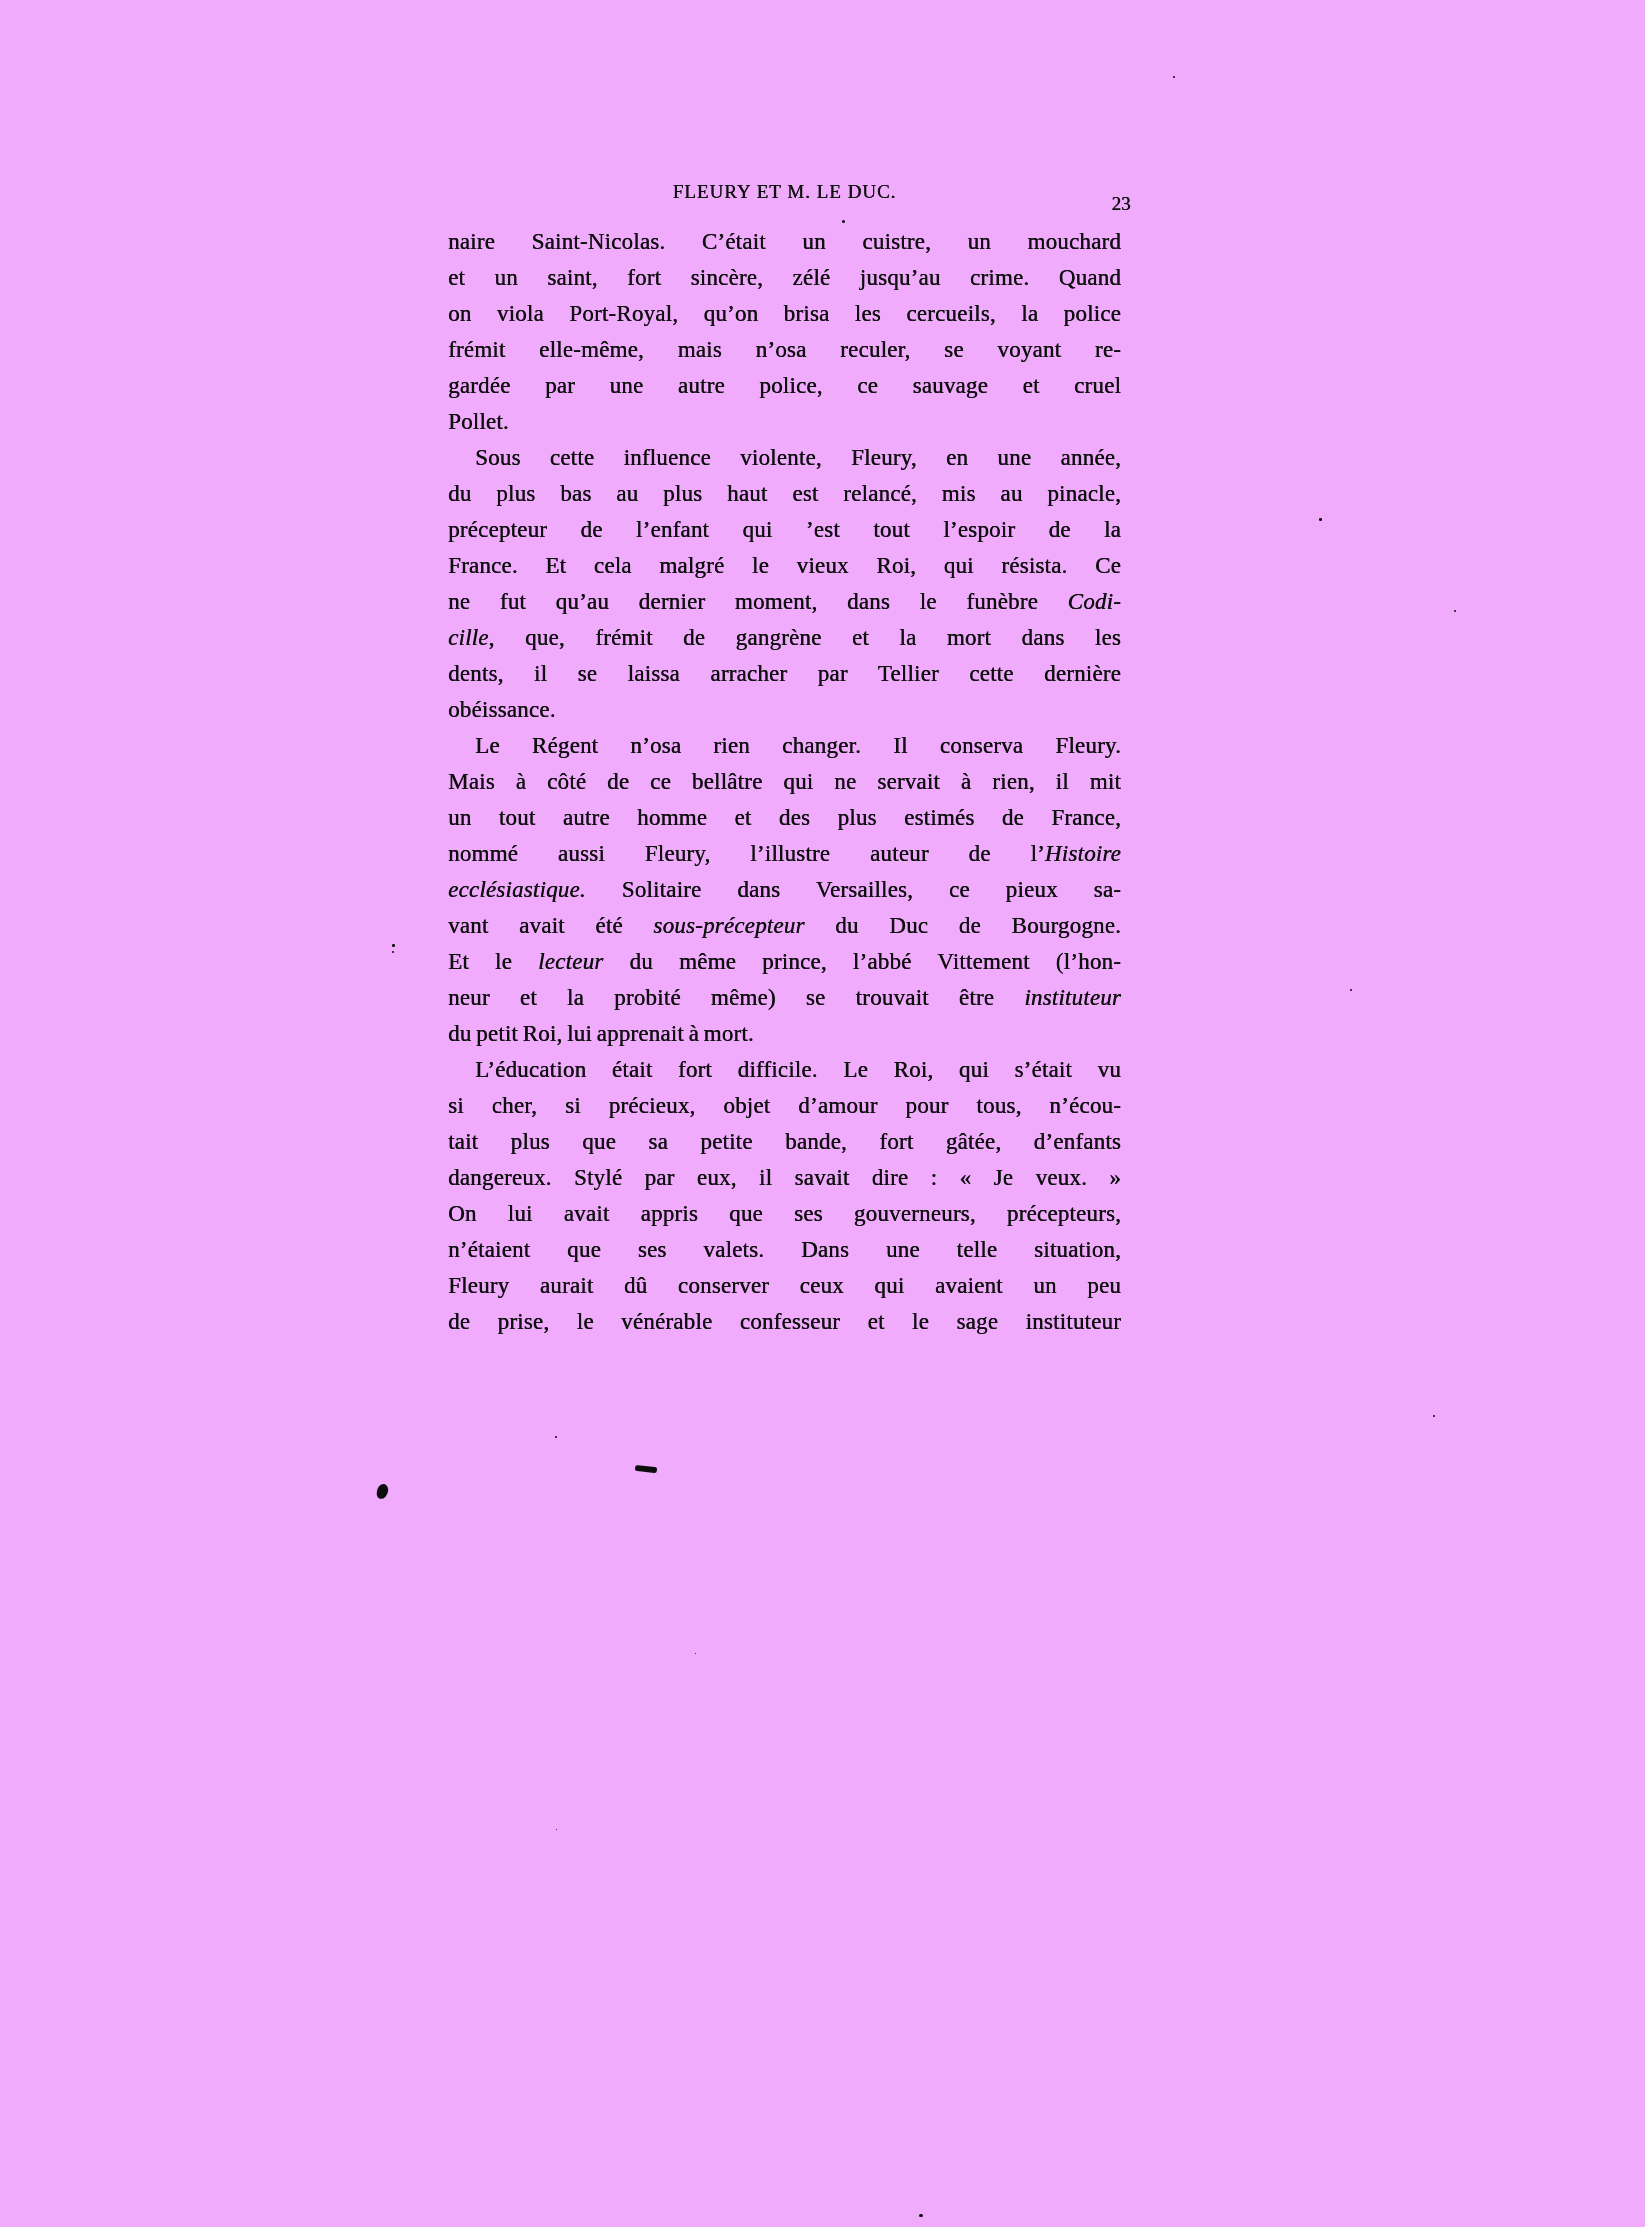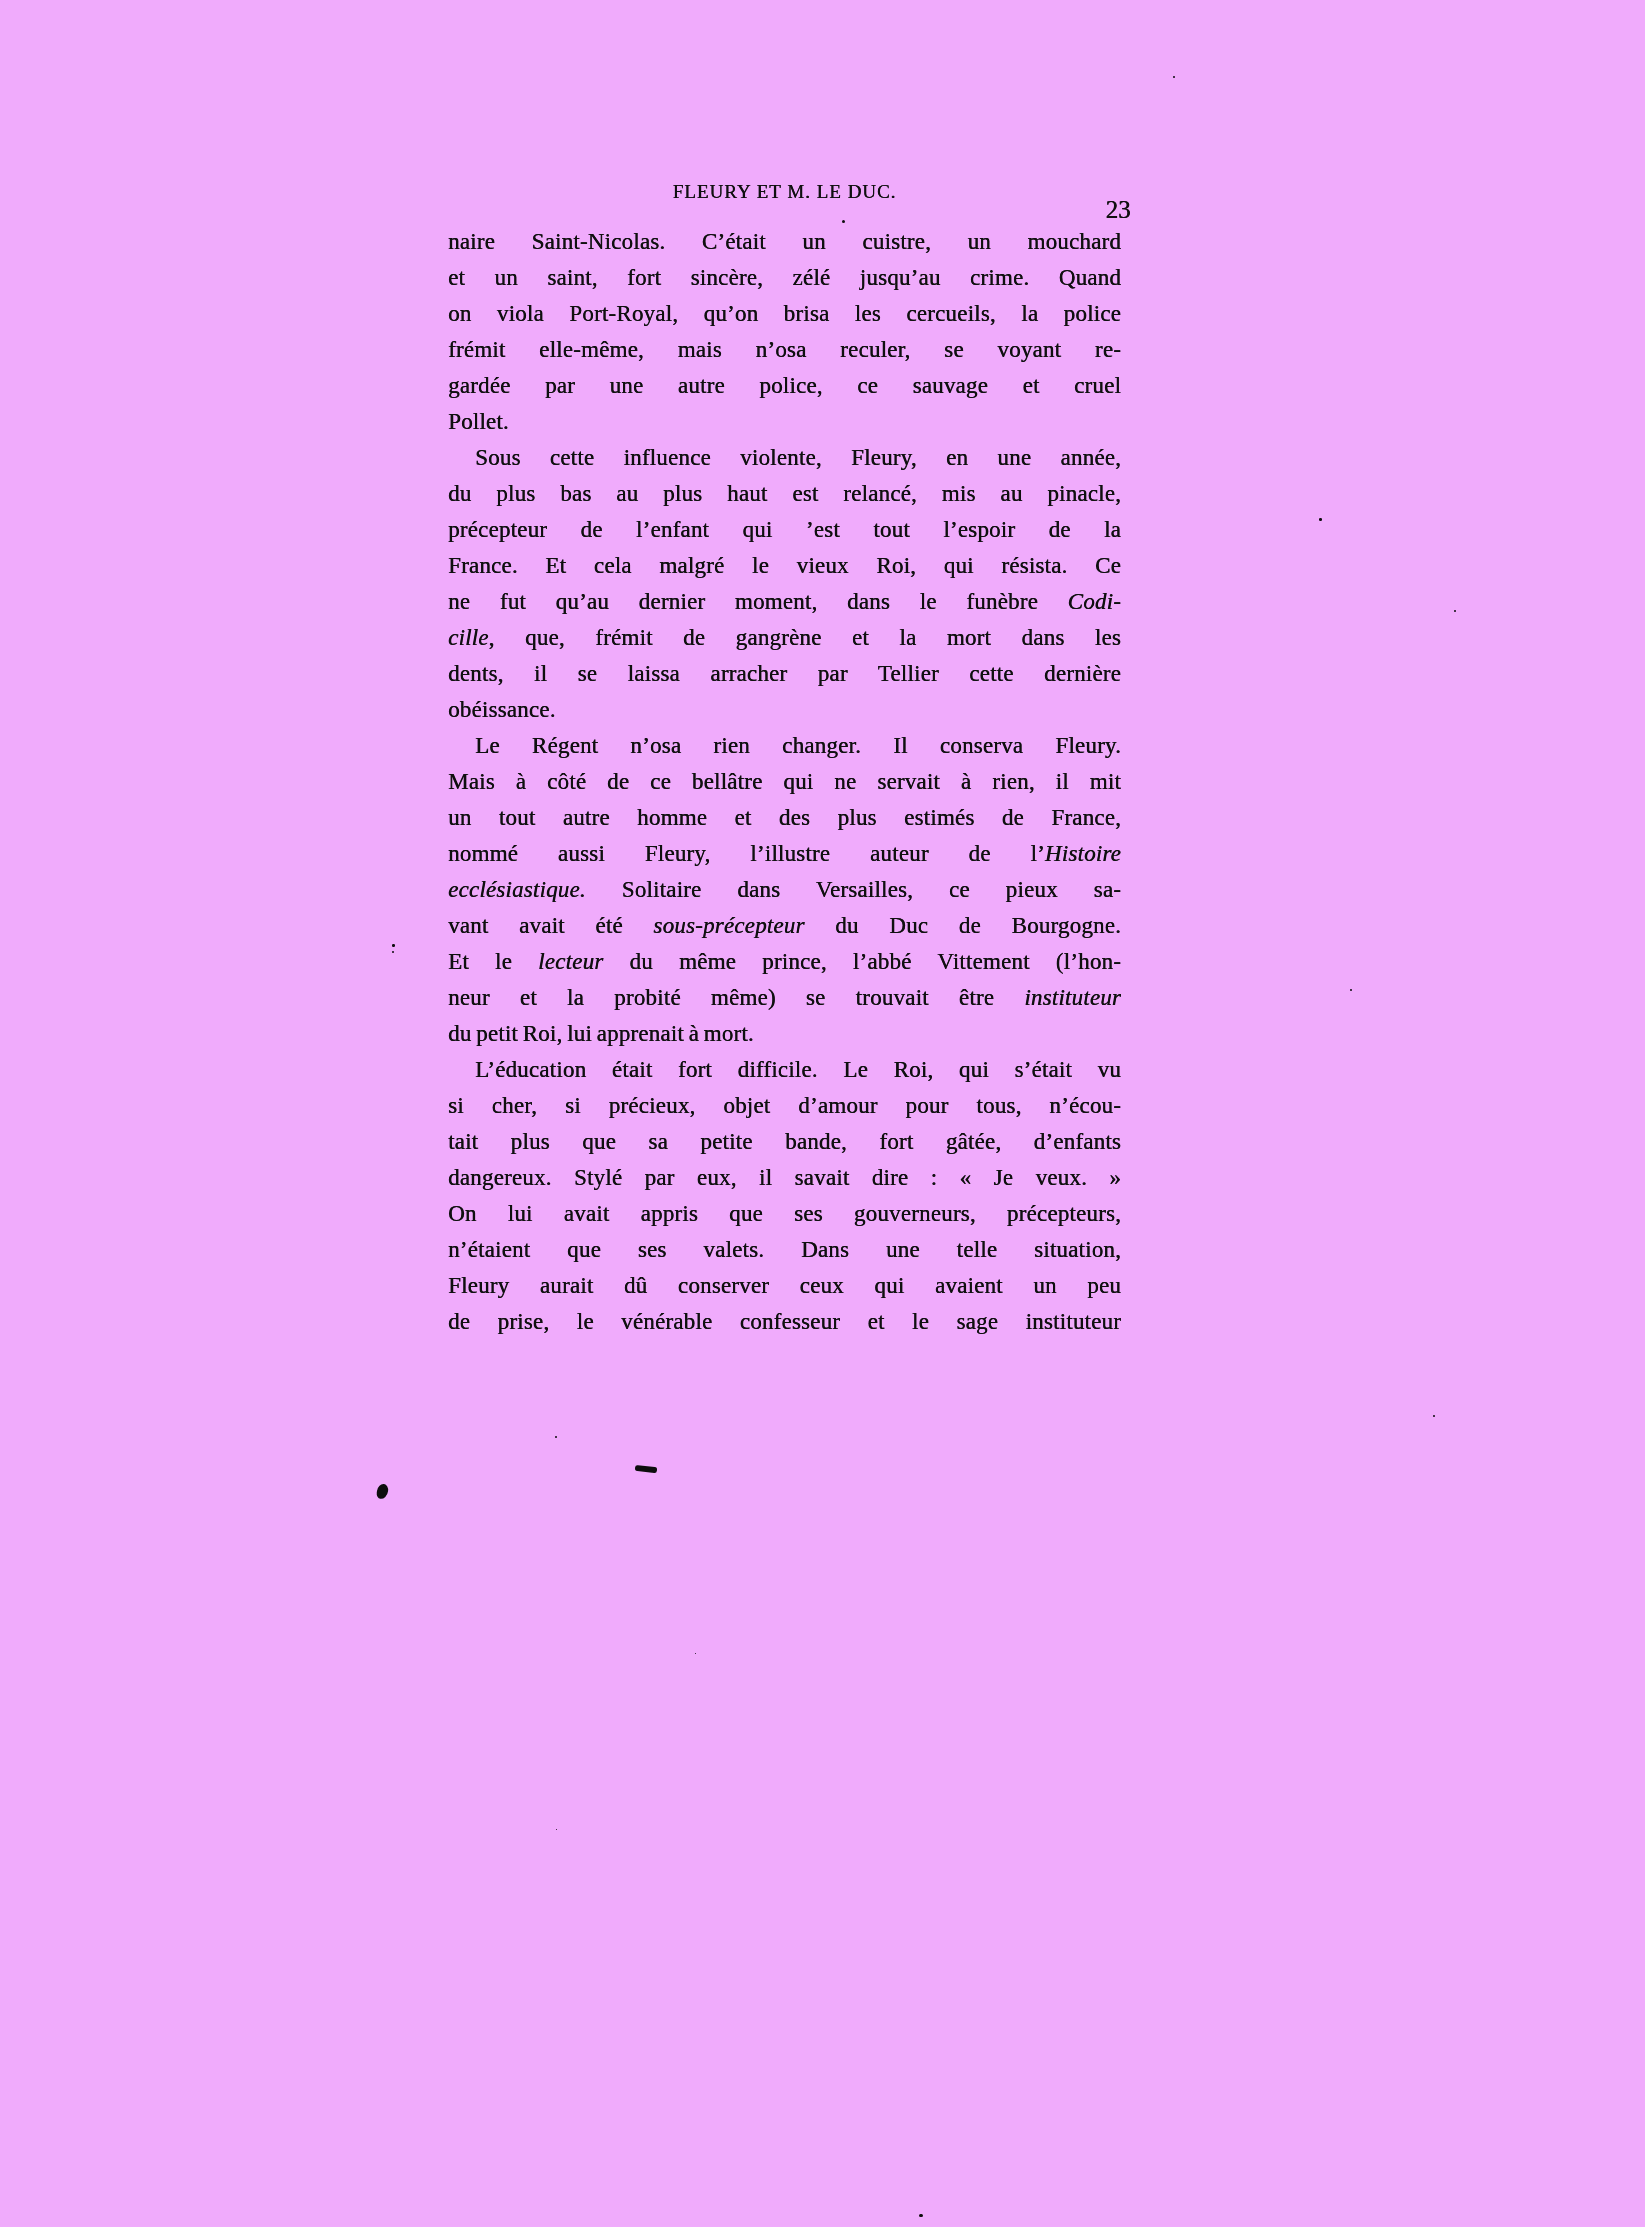--- a/index.html
+++ b/index.html
@@ -24,22 +24,22 @@
   .header-title {
     display: block;
     text-align: center;
     font-size: 19px;
     letter-spacing: 1px;
     text-shadow: 0.4px 0.2px 0 #101010;
     white-space: nowrap;
   }
   .page-number {
     position: absolute;
-    right: -9.5px; top: 18px;
-    font-size: 25px;
+    right: -9.5px; top: 12px;
+    font-size: 19px;
     text-shadow: 0.4px 0.3px 0 #101010;
   }
 
   
   .text-block {
     position: absolute;
     left: 448px; top: 224px;
     width: 673px;
   }
   .line {

